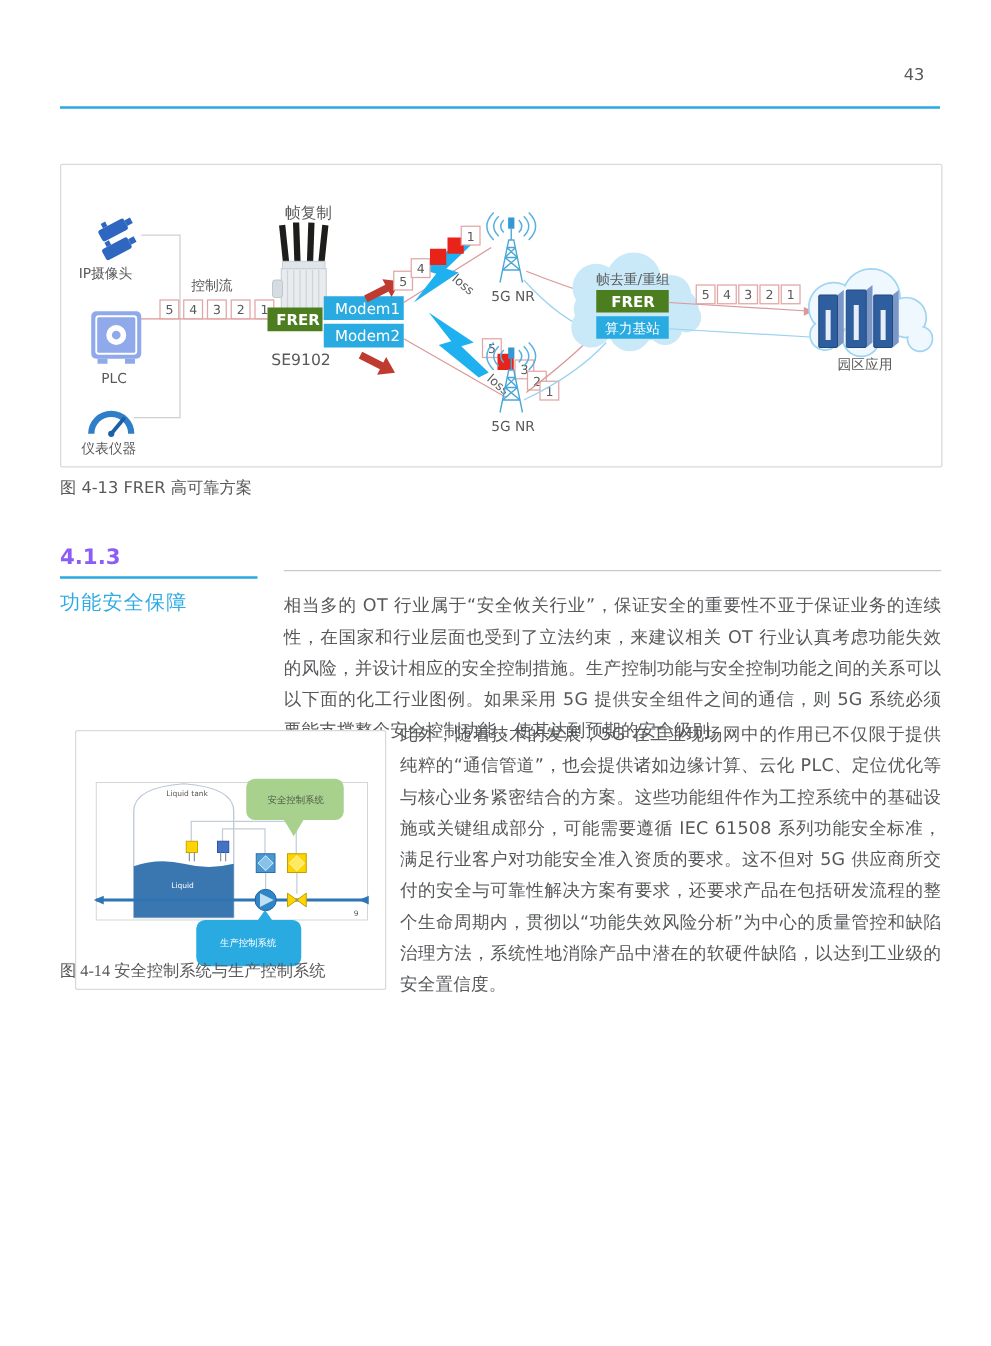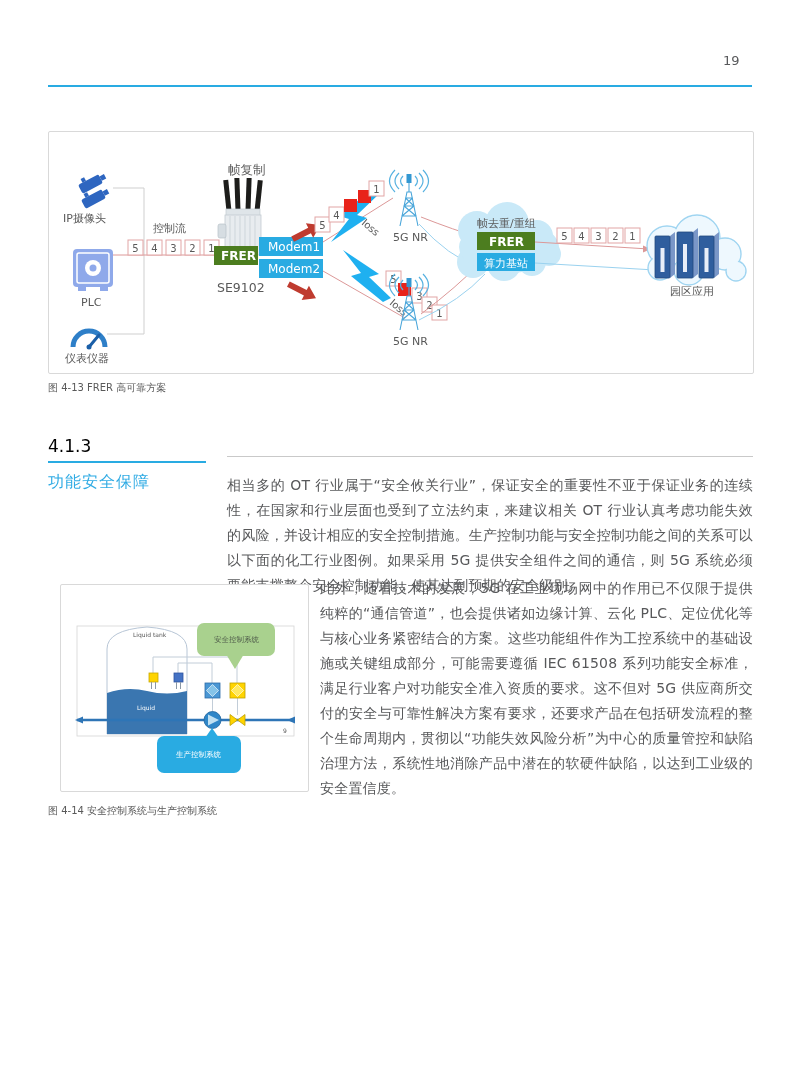--- a/index.html
+++ b/index.html
@@ -4,26 +4,26 @@
 <style>
   html,body{margin:0;padding:0;background:#fff;}
   .page{position:relative;width:793px;height:1077px;background:#fff;overflow:hidden;
         font-family:"DejaVu Sans","Liberation Sans",sans-serif;}
   .pageno{position:absolute;top:53px;left:723px;font-size:13px;color:#58595b;}
   .toprule{position:absolute;left:48px;top:85px;width:704px;height:2px;background:#29abe2;}
 
   .figbox{position:absolute;background:#fff;border:1px solid #d9d9d9;border-radius:2px;}
   .fig1{left:48px;top:131px;width:704px;height:241px;}
   .fig2{left:60px;top:584px;width:247px;height:206px;}
-  .cap{position:absolute;font-size:10px;color:#595959;}
+  .cap{position:absolute;font-size:13px;color:#595959;}
   .cap1{left:48px;top:381px;}
-  .cap2{left:48px;top:804px;}
+  .cap2{left:48px;top:768px;font-family:Liberation Serif, serif;}
 
   .section{position:absolute;left:48px;top:436px;width:170px;}
-  .secnum{font-size:17px;font-weight:normal;color:#000000;}
+  .secnum{font-size:17px;font-weight:bold;color:#8b5cf6;}
   .secline{width:158px;height:2px;background:#29abe2;margin-top:5px;}
   .sectitle{font-size:16px;font-weight:500;color:#2fabe4;margin-top:9px;letter-spacing:1px;}
 
   .col1{position:absolute;left:227px;top:445px;width:526px;}
   .grayrule{height:1px;background:#c9c9c9;margin-top:11px;}
   .col2{position:absolute;left:227px;top:572px;width:526px;}
   .figspacer{float:left;width:93px;height:266px;}
   p.body{margin:0 0 14px 0;font-size:14px;line-height:25px;color:#57585a;
          text-align:justify;letter-spacing:0.2px;}
   .col1 p.body{margin-top:16px;}
@@ -42,21 +42,21 @@
   .towerln{stroke:#4aa6da;stroke-width:1.1;fill:none;}
   .arc{stroke:#56b1e0;stroke-width:1.2;fill:none;}
   .conn{stroke:#c2cdd8;stroke-width:1;fill:none;}
   .tiny{font-size:6px;fill:#555;}
 </style>
 </head>
 <body>
 
 <div class="page">
 
-  <div class="pageno">19</div>
+  <div class="pageno">43</div>
   <div class="toprule"></div>
 
   <div class="figbox fig1">
     <svg viewBox="0 0 704 241" width="704" height="241">
 
       <polyline class="grayline" points="64,56 95,56 95,202 58,202"></polyline>
       <line class="pinkline" x1="62" y1="123" x2="168" y2="123"></line>
 
       <g fill="#2e66c0">
         <g transform="translate(29,53) rotate(-28)">

